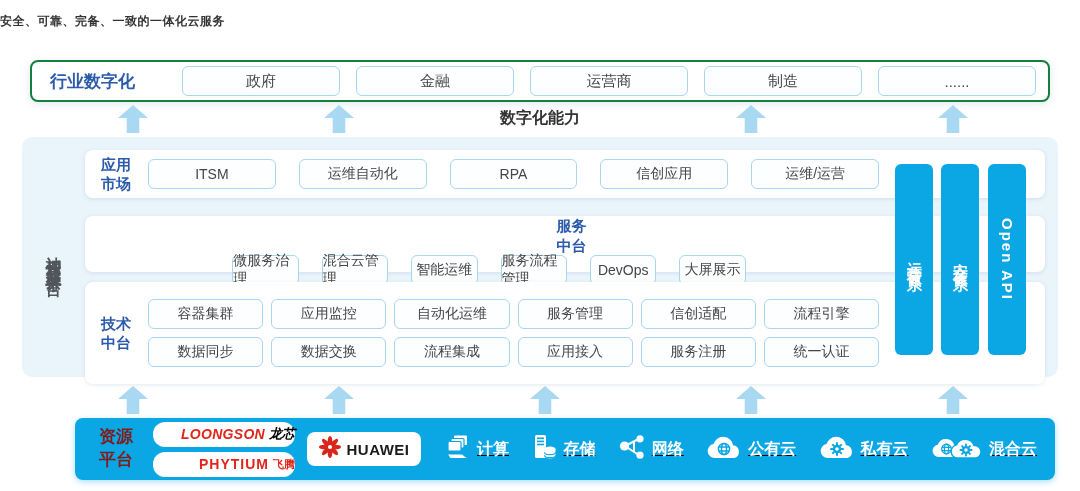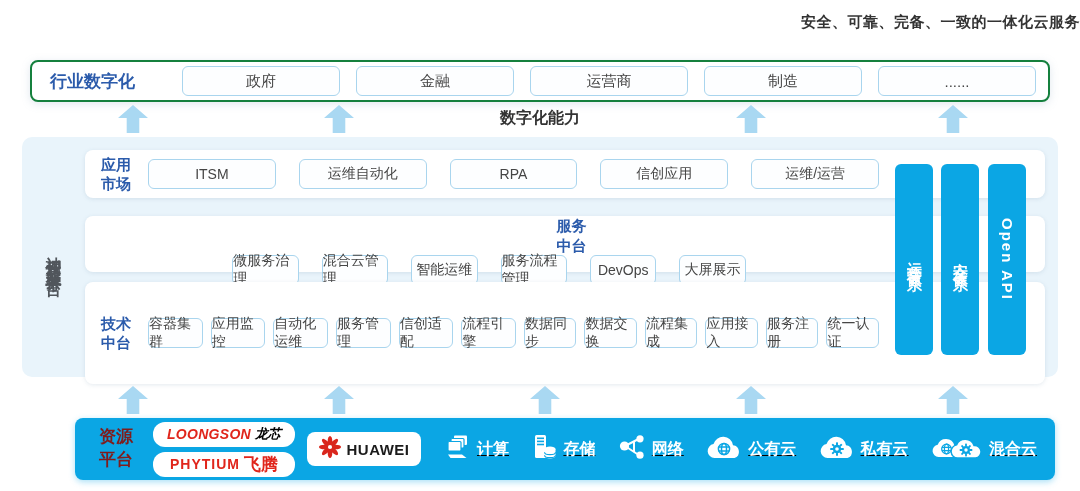--- a/index.html
+++ b/index.html
@@ -1,21 +1,21 @@
 <!DOCTYPE html>
 <html><head>
 <meta charset="utf-8">
 <style>
   html,body{margin:0;padding:0;background:#ffffff;}
   body{font-family:"Liberation Sans","DejaVu Sans",sans-serif;}
   .stage{position:relative;width:1080px;height:491px;background:#ffffff;overflow:hidden;}
 
   
-  .main-title{position:absolute;top:13px;left:0;right:0;text-align:right;
-    font-size:15px;font-weight:bold;color:#333;letter-spacing:.5px;}
+  .main-title{position:absolute;top:13px;left:0;right:0;text-align:left;
+    font-size:12px;font-weight:bold;color:#333;letter-spacing:.5px;}
 
   
   .industry-panel{position:absolute;left:30px;top:60px;width:1020px;height:42px;
     background:#fff;border:2px solid #15803d;border-radius:8px;
     box-shadow:0 2px 8px rgba(140,165,190,.25);display:flex;align-items:center;box-sizing:border-box;}
   .industry-label{margin-left:18px;width:108px;font-size:17px;font-weight:bold;color:#2b5bab;flex:none;}
   .industry-boxes{flex:1;display:flex;gap:16px;margin:0 12px 0 24px;}
   .chip-box{flex:1;height:30px;border:1px solid #a9d5ee;border-radius:6px;background:#fdfeff;
     display:flex;align-items:center;justify-content:center;font-size:15px;color:#454545;box-sizing:border-box;}
 
@@ -34,45 +34,45 @@
     font-size:16px;font-weight:600;color:#51565c;letter-spacing:3px;}
   .row-panel{position:absolute;left:85px;width:960px;background:#fff;border-radius:8px;
     box-shadow:0 1px 4px rgba(120,150,175,.20);display:flex;align-items:center;box-sizing:border-box;}
   .row-1{top:150px;height:48px;}
   .row-2{top:216px;height:56px;flex-direction:column;}
   .row-3{top:282px;height:102px;}
   .row-label{flex:none;width:36px;margin-left:13px;text-align:center;
     font-size:15px;font-weight:bold;color:#2b5bab;line-height:1.3;word-break:break-all;}
   .row-boxes{flex:1;display:flex;gap:23px;margin-left:14px;margin-right:166px;}
   .row-boxes .chip-box{font-size:14px;height:30px;}
-  .row-boxes-stack{flex:1;display:flex;flex-direction:row;gap:8px;margin-left:14px;margin-right:166px;}
+  .row-boxes-stack{flex:1;display:flex;flex-direction:column;gap:8px;margin-left:14px;margin-right:166px;}
   .row-boxes-stack .row-line{display:flex;gap:8px;}
   .row-boxes-stack .chip-box{flex:1;font-size:14px;height:30px;}
 
   
   .pillar{position:absolute;top:164px;width:38px;height:191px;background:#0ba6e4;border-radius:6px;
     display:flex;align-items:center;justify-content:center;}
   .pillar span{writing-mode:vertical-rl;text-orientation:upright;color:#fff;
     font-size:15px;font-weight:bold;letter-spacing:5px;}
   .pillar.latin span{text-orientation:mixed;letter-spacing:2px;font-size:15px;}
   .pillar-1{left:895px;} .pillar-2{left:941px;} .pillar-3{left:988px;}
 
   
   .resource-bar{position:absolute;left:75px;top:418px;width:980px;height:62px;
     background:#0ba6e4;border-radius:8px;display:flex;align-items:center;box-sizing:border-box;
     box-shadow:0 2px 6px rgba(11,166,228,.35);}
   .resource-label{flex:none;margin-left:24px;width:38px;color:#7f1d1d;font-size:17px;
     font-weight:bold;line-height:1.35;word-break:break-all;}
   .vendor-col{flex:none;display:flex;flex-direction:column;gap:5px;margin-left:16px;}
   .vendor-chip{width:142px;height:25px;background:#fff;border-radius:12px;
-    display:flex;align-items:center;justify-content:center;gap:4px;}
+    display:flex;align-items:center;justify-content:flex-end;gap:4px;}
   .loongson-latin{color:#e0251b;font-size:14px;font-weight:bold;font-style:italic;letter-spacing:.3px;}
   .loongson-cjk{color:#000000;font-size:13px;font-weight:bold;font-style:italic;}
   .phytium-latin{color:#e0251b;font-size:14px;font-weight:bold;letter-spacing:1px;}
-  .phytium-cjk{color:#e0251b;font-size:17px;font-weight:bold;}
+  .phytium-cjk{color:#e0251b;font-size:11px;font-weight:bold;}
   .huawei-chip{flex:none;margin-left:12px;width:114px;height:34px;background:#fff;border-radius:8px;
     display:flex;align-items:center;justify-content:center;gap:6px;}
   .huawei-name{color:#1b1b1b;font-size:15px;font-weight:800;letter-spacing:.5px;}
   .resource-items{flex:1;display:flex;align-items:center;margin-left:24px;margin-right:18px;
     justify-content:space-between;}
   .res-item{display:flex;align-items:center;gap:6px;text-decoration:underline;}
   .res-item .res-label{color:#fff;font-size:16px;font-weight:600;}
 </style>
 </head>
 <body>

